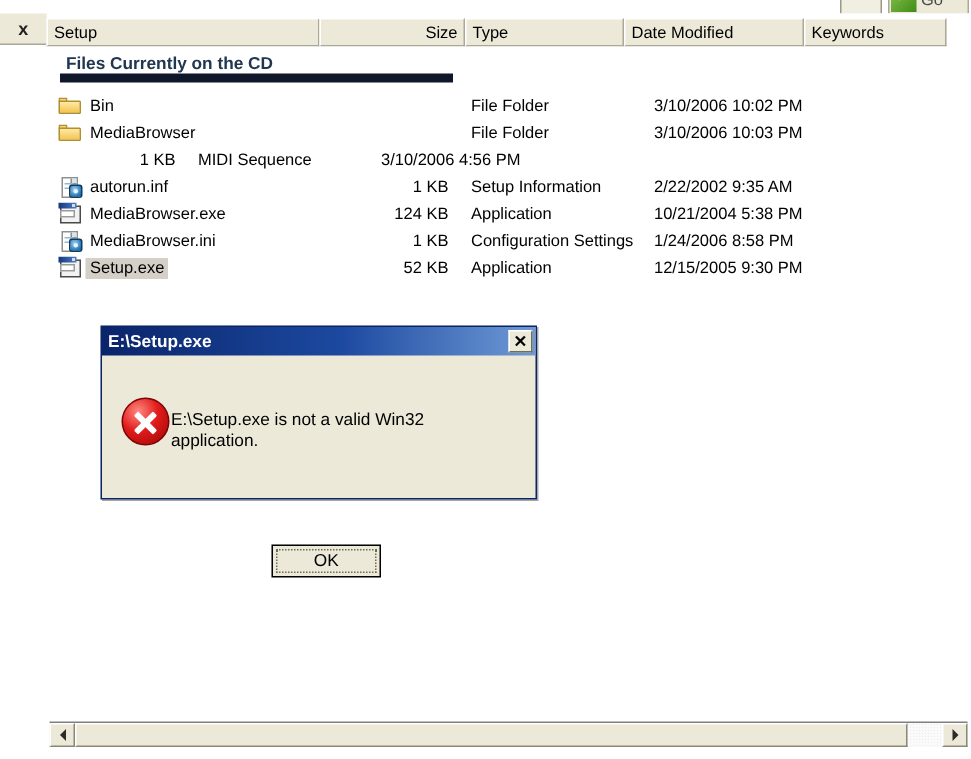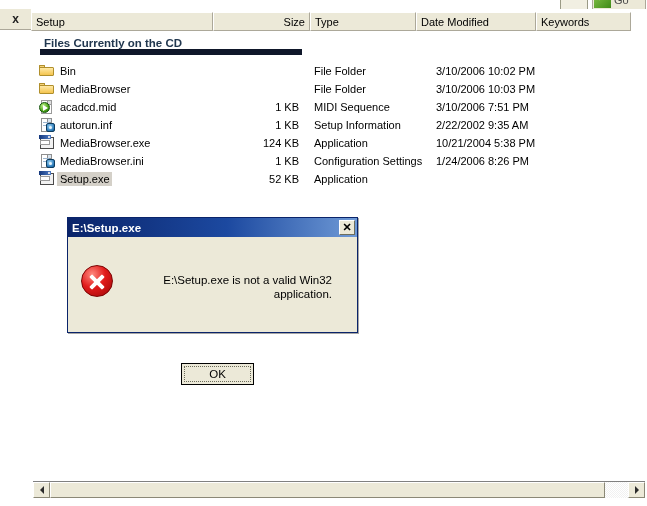--- a/index.html
+++ b/index.html
@@ -387,21 +387,20 @@
 
   
   #dialog {
     position: absolute;
     left: 67px; top: 217px;
     width: 291px; height: 116px;
     background: #ece9d8;
     border: 1px solid #0a246a;
     box-sizing: border-box;
     box-shadow: 1px 1px 0 rgba(0,0,0,0.35);
-    text-align: right;
   }
   #dialog-titlebar {
     position: absolute;
     left: 0; top: 0;
     width: 289px; height: 19px;
     background: linear-gradient(90deg, #0a246a 0%, #1c49a0 55%, #6f9ad6 100%);
     display: flex;
     align-items: center;
     cursor: default;
   }
@@ -537,30 +536,23 @@
             <i class="body"></i>
           </span>
         <span class="fr-name-text">MediaBrowser</span>
       </div>
       <div class="fr-size"></div>
       <div class="fr-type">File Folder</div>
       <div class="fr-date">3/10/2006 10:03 PM</div>
     </div>
 
     <div class="file-row">
-      <div class="fr-name">
-        <span class="ico ico-midi">
-            <i class="page"></i>
-            <i class="disc"></i>
-          </span>
-        <span class="fr-name-text">acadcd.mid</span>
-      </div>
       <div class="fr-size">1 KB</div>
       <div class="fr-type">MIDI Sequence</div>
-      <div class="fr-date">3/10/2006 7:51 PM</div>
+      <div class="fr-date">3/10/2006 4:56 PM</div>
     </div>
 
     <div class="file-row">
       <div class="fr-name">
         <span class="ico ico-inf">
             <i class="page"></i>
             <i class="lines"></i>
             <i class="gear"></i>
           </span>
         <span class="fr-name-text">autorun.inf</span>
@@ -588,34 +580,35 @@
       <div class="fr-name">
         <span class="ico ico-inf">
             <i class="page"></i>
             <i class="lines"></i>
             <i class="gear"></i>
           </span>
         <span class="fr-name-text">MediaBrowser.ini</span>
       </div>
       <div class="fr-size">1 KB</div>
       <div class="fr-type">Configuration Settings</div>
-      <div class="fr-date">1/24/2006 8:26 PM</div>
+      <div class="fr-date">1/24/2006 8:58 PM</div>
     </div>
 
     <div class="file-row selected">
       <div class="fr-name">
         <span class="ico ico-app">
             <i class="win"></i>
             <i class="bar"></i>
             <i class="body2"></i>
           </span>
         <span class="fr-name-text">Setup.exe</span>
       </div>
       <div class="fr-size">52 KB</div>
       <div class="fr-type">Application</div>
+      <div class="fr-date">12/15/2005 9:30 PM</div>
     </div>
 
   </div>
 
   <div id="hscroll">
     <div class="sb-btn">
       <span class="sb-arrow-l"></span>
     </div>
     <div id="sb-track">
       <div id="sb-thumb"></div>

